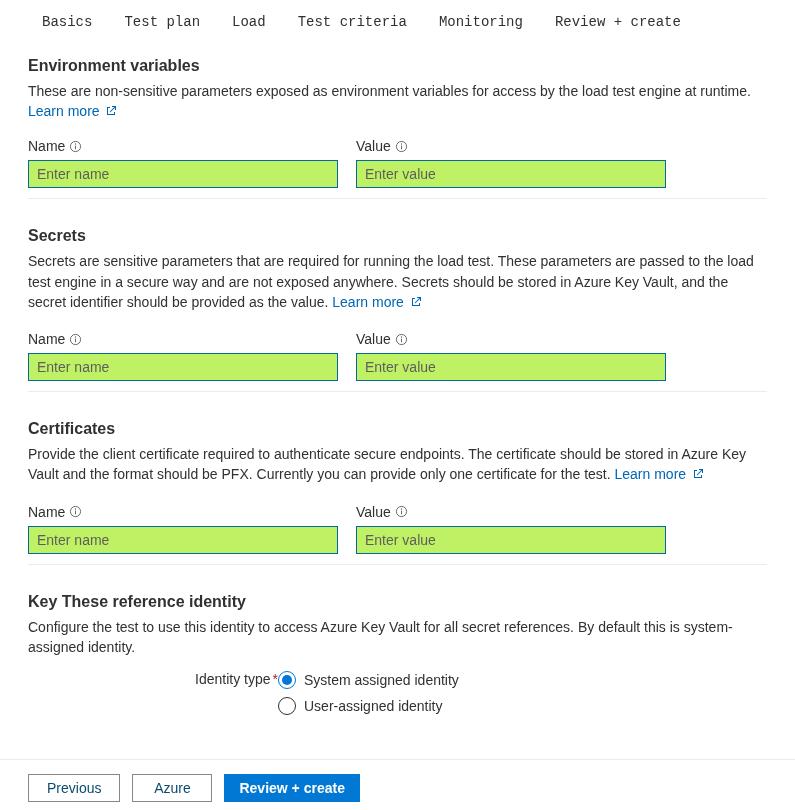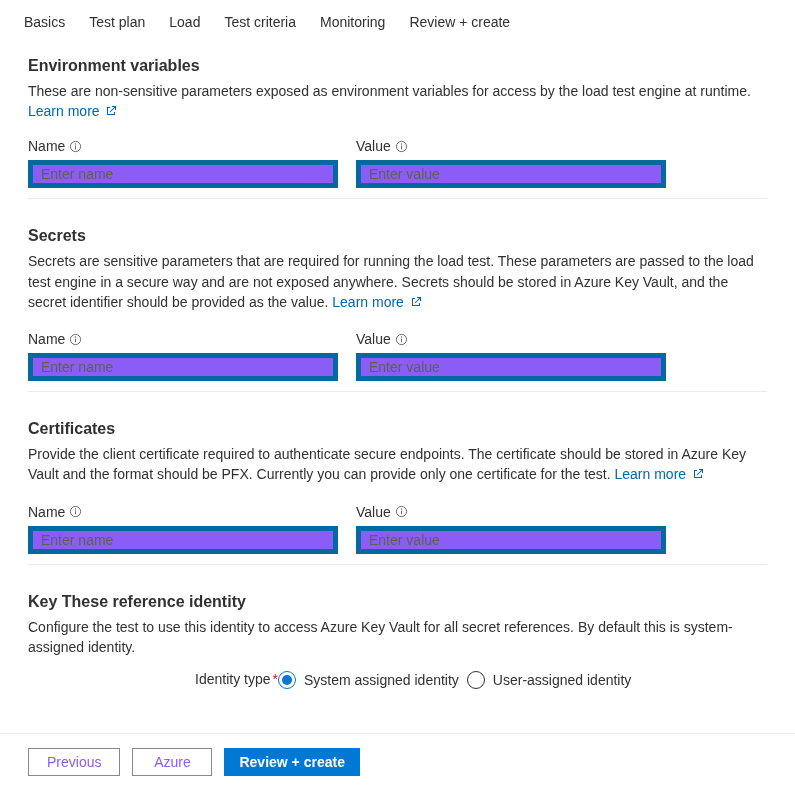--- a/index.html
+++ b/index.html
@@ -5,23 +5,24 @@
     * { box-sizing: border-box; margin: 0; padding: 0; }
     body {
       font-family: "Segoe UI", -apple-system, BlinkMacSystemFont, sans-serif;
       font-size: 14px;
       color: #323130;
       background: #fff;
       width: 795px;
     }
     .tabs {
       display: flex;
-      gap: 0;
-      padding: 6px 22px 0 12px;
+      gap: 8px;
+      padding: 6px 22px 0 30px;
       border-bottom: 1px solid transparent;
+      font-family: Liberation Mono, monospace;
     }
     .tab {
       padding: 8px 12px 10px 12px;
       cursor: pointer;
       color: #323130;
       position: relative;
     }
     .tab.selected {
       font-weight: 600;
     }
@@ -76,42 +77,42 @@
       align-items: center;
       gap: 4px;
     }
     .info-icon {
       display: inline-flex;
       align-items: center;
       color: #605e5c;
     }
     input.text-input {
       height: 28px;
-      border: 5px solid #0369a1;
+      border: 1px solid #0369a1;
       padding: 0 8px;
       font-size: 14px;
       font-family: inherit;
       color: #323130;
-      background: #8b5cf6;
+      background: #bef264;
     }
     input.text-input::placeholder { color: #605e5c; }
     hr.form-rule {
       border: none;
       border-top: 1px solid #edebe9;
       margin-top: 10px;
     }
     .identity-row {
       display: flex;
       align-items: flex-start;
       margin-top: 14px;
       text-align: right;
     }
     .identity-label-col { width: 250px; font-size: 14px; }
     .req-star { color: #a4262c; margin-left: 2px; }
-    .radio-group { display: flex; gap: 8px; }
+    .radio-group { display: flex; flex-direction: column; gap: 8px; }
     .radio-item { display: flex; align-items: center; gap: 8px; cursor: pointer; }
     .radio-circle {
       width: 18px; height: 18px;
       border-radius: 50%;
       border: 1px solid #323130;
       display: flex; align-items: center; justify-content: center;
       flex-shrink: 0;
     }
     .radio-item.checked .radio-circle { border: 1px solid #0078d4; }
     .radio-dot {
@@ -125,21 +126,21 @@
       gap: 12px;
     }
     .btn {
       height: 28px;
       padding: 8px 18px;
       font-size: 14px;
       font-family: inherit;
       cursor: pointer;
       border: 1px solid #8a8886;
       background: #fff;
-      color: #8b5cf6;
+      color: #0c4a6e;
       display: inline-flex;
       align-items: center;
       justify-content: center;
       min-width: 80px;
     }
     .btn.primary {
       background: #0078d4;
       color: #fff;
       border-color: #0078d4;
       font-weight: 600;

